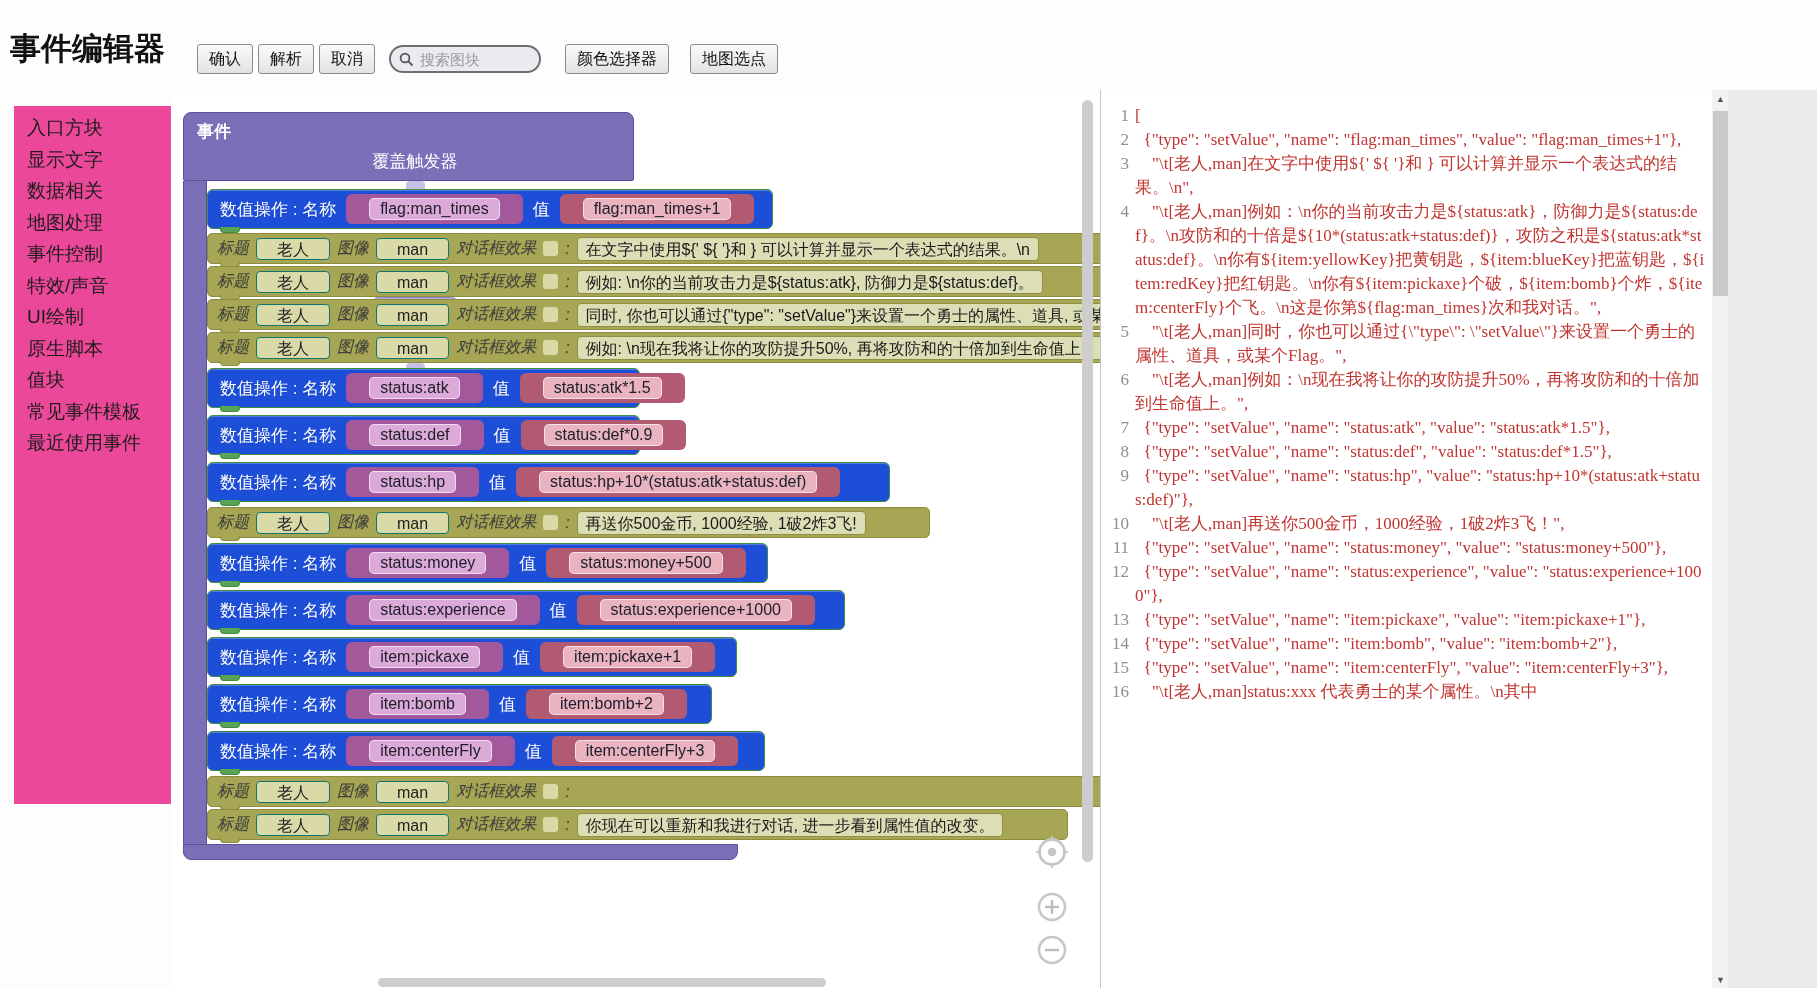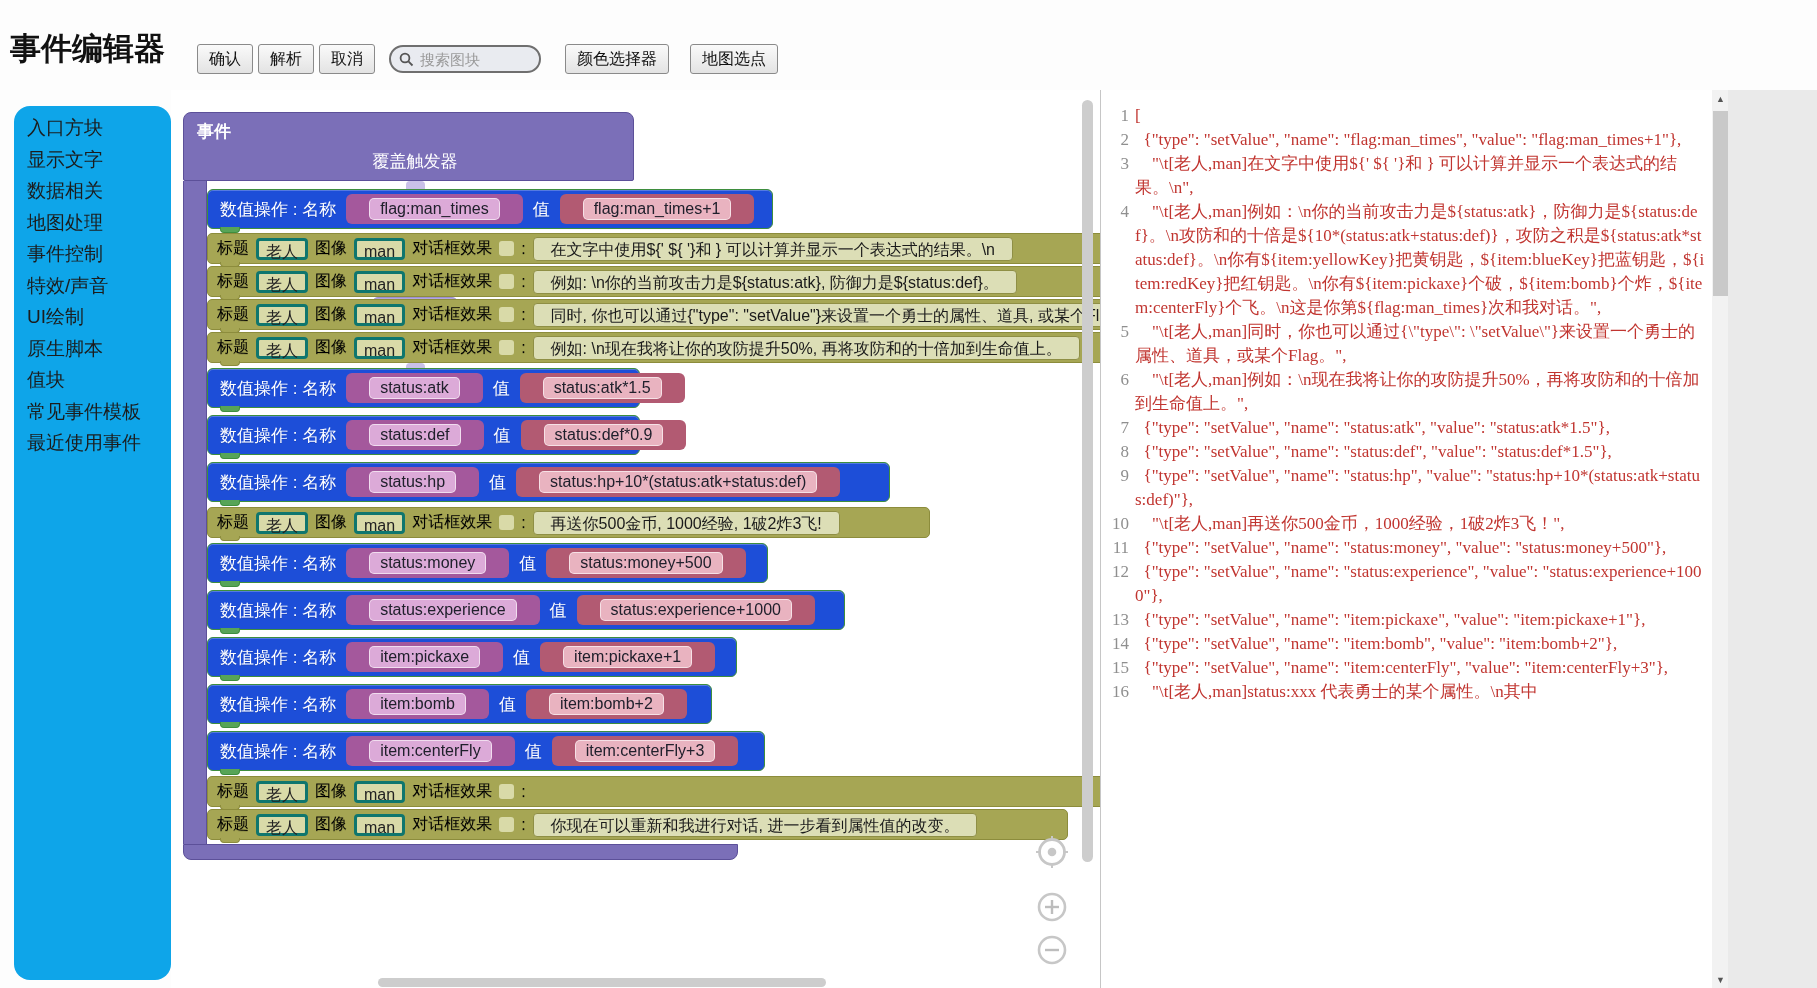--- a/index.html
+++ b/index.html
@@ -12,21 +12,21 @@
   .tbtn{position:absolute;top:44px;height:30px;display:inline-flex;align-items:center;justify-content:center;
         padding:0 11px;font-size:16px;color:#111;background:linear-gradient(#fafafa,#e3e3e3);
         border:1px solid #8a8a8a;border-radius:3px;cursor:pointer;}
   .searchbox{position:absolute;left:389px;top:45px;width:152px;height:28px;border:2px solid #6f6f6f;
              border-radius:14px;background:#e9ebf0;display:flex;align-items:center;padding:0 8px;gap:4px;}
   .searchbox input{border:none;background:transparent;outline:none;width:110px;font-size:15px;color:#444;
                    font-family:"Liberation Sans",sans-serif;}
   .searchbox input::placeholder{color:#9a9a9a;}
 
   
-  .sidebar{position:absolute;left:14px;top:106px;width:157px;height:874px;background:#0ea5e9;border-radius:16px;}
+  .sidebar{position:absolute;left:14px;top:106px;width:157px;height:698px;background:#ec4899;}
   .sidebar ul{list-style:none;margin:0;padding:6px 0 0 13px;}
   .sidebar li{font-size:19px;line-height:31.5px;color:#1c1c1c;white-space:nowrap;cursor:pointer;}
 
   
   .workspace{position:absolute;left:171px;top:90px;width:929px;height:898px;background:#ffffff;overflow:hidden;}
 
   .pheader{position:absolute;left:12px;top:22px;width:451px;height:69px;background:#7b6fb8;
            border:1px solid #5c5099;border-radius:8px 8px 2px 2px;color:#fff;z-index:1;}
   .pheader .t1{font-size:17px;font-weight:600;padding:7px 0 0 13px;}
   .prow2{display:flex;align-items:center;gap:8px;padding:7px 0 0 13px;font-size:17px;white-space:nowrap;flex-direction:column;}
@@ -49,25 +49,25 @@
   .olive::after{content:"";position:absolute;left:12px;bottom:-4px;width:18px;height:4px;background:#a6a654;
          border:1px solid #8c8c3c;border-top:none;border-radius:0 0 4px 4px;}
   .blabel{color:#fff;font-size:17px;white-space:nowrap;text-shadow:0 1px 0 rgba(0,0,0,.12);}
   .slot{display:inline-flex;align-items:center;padding:4px 23px;border-radius:6px;}
   .nslot{background:#a4589c;}
   .vslot{background:#b25a72;}
   .pill{display:inline-block;padding:1px 10px;border-radius:5px;font-size:16px;color:#20202c;
         border:1px solid rgba(255,255,255,.6);white-space:nowrap;cursor:text;}
   .npill{background:#dcaad8;}
   .vpill{background:#e9b3c0;}
-  .olabel{color:#000000;font-size:16px;white-space:nowrap;text-shadow:0 1px 0 rgba(0,0,0,.12);}
-  .opill{background:#d9daa8;border:3px solid #0f766e;border-radius:4px;padding:0 7px;font-size:16px;
+  .olabel{color:#404040;font-size:16px;white-space:nowrap;text-shadow:0 1px 0 rgba(0,0,0,.12);font-style:italic;}
+  .opill{background:#d9daa8;border:1px solid #0f766e;border-radius:4px;padding:0 20px;font-size:16px;
          color:#222;height:22px;line-height:22px;white-space:nowrap;cursor:pointer;}
   .ocheck{width:15px;height:15px;background:#d9daa8;border-radius:3px;display:inline-block;flex:none;cursor:pointer;}
-  .ofield{background:#dcdeb6;border:1px solid #8f8f45;border-radius:4px;padding:0 17px;font-size:16px;
+  .ofield{background:#dcdeb6;border:1px solid #8f8f45;border-radius:4px;padding:0 8px;font-size:16px;
           color:#1a1a1a;height:24px;line-height:24px;white-space:nowrap;overflow:hidden;cursor:text;}
 
   .ws-vscroll{position:absolute;left:911px;top:10px;width:11px;height:762px;background:#cdcdcd;
               border-radius:6px;z-index:6;cursor:pointer;}
   .ws-hscroll{position:absolute;left:207px;top:888px;width:448px;height:9px;background:#cdcdcd;
               border-radius:5px;z-index:6;cursor:pointer;}
   .zbtn{position:absolute;width:34px;height:34px;z-index:6;cursor:pointer;}
 
   
   .codepanel{position:absolute;left:1100px;top:90px;width:628px;height:898px;background:#fff;

